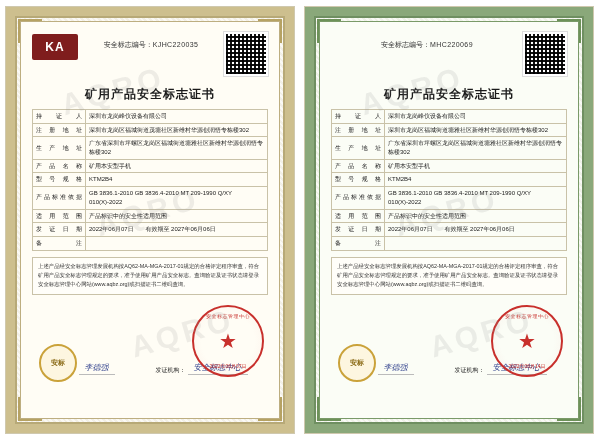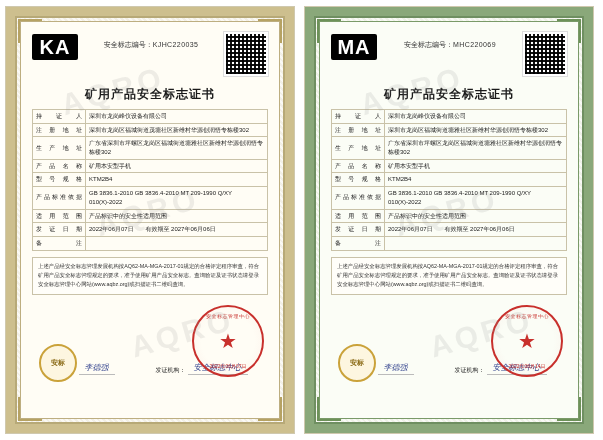--- a/index.html
+++ b/index.html
@@ -58,22 +58,22 @@
   .corner{position:absolute;width:22px;height:22px;border:2px solid #b6a263;}
   .corner.tl{top:12px;left:12px;border-right:none;border-bottom:none;}
   .corner.tr{top:12px;right:12px;border-left:none;border-bottom:none;}
   .corner.bl{bottom:12px;left:12px;border-right:none;border-top:none;}
   .corner.br{bottom:12px;right:12px;border-left:none;border-top:none;}
   .corner.green{border-color:#6d9159;}
 
   .head{display:flex;align-items:flex-start;justify-content:space-between;height:52px;}
   .badge{
     width:46px;height:26px;
-    background:#000000;color:#fff;
-    font-weight:bold;font-size:20px;
+    background:#7f1d1d;color:#fff;
+    font-weight:bold;font-size:12px;
     display:flex;align-items:center;justify-content:center;
     letter-spacing:1px;
     border-radius:2px;
     margin-top:4px;
   }
   .head-mid{flex:1;text-align:center;font-size:7px;color:#333;padding-top:10px;line-height:1.5;}
   .head-mid .num{letter-spacing:.4px;}
   .qr{
     width:40px;height:40px;margin-top:2px;
     background:
@@ -248,21 +248,20 @@
     <div class="frame-outer green"></div>
     <div class="frame-mid green"></div>
     <div class="frame-inner green"></div>
     <div class="corner tl green"></div>
     <div class="corner tr green"></div>
     <div class="corner bl green"></div>
     <div class="corner br green"></div>
 
     <div class="paper green">
       <div class="head">
-        <div class="badge">MA</div>
         <div class="head-mid">
           <span>安全标志编号：</span><span class="num">MHC220069</span>
         </div>
         <div class="qr"></div>
       </div>
 
       <div class="title">矿用产品安全标志证书</div>
 
       <table class="fields">
         <tbody>

